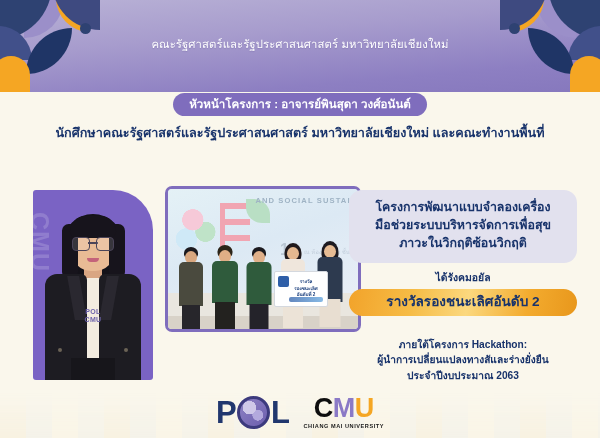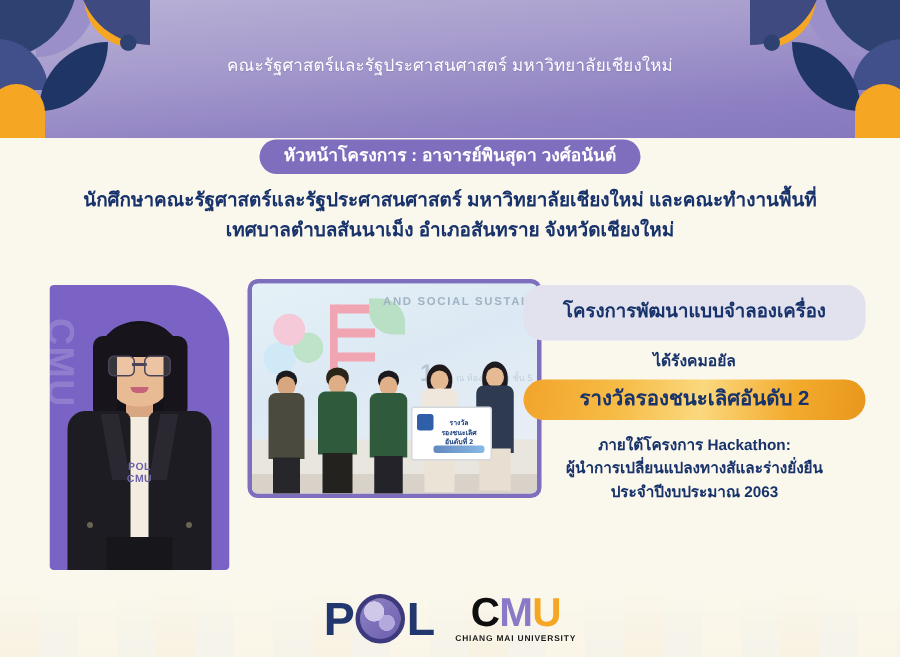--- a/index.html
+++ b/index.html
@@ -168,21 +168,21 @@
     color:#18336b;font-size:10.4px;font-weight:bold;margin-top:9px;line-height:1.2;
   }
   .award-badge{
     margin-top:5px;display:block;
     background:linear-gradient(100deg,#f2a32a 0%,#f6bc46 28%,#fbd87e 52%,#f3ab2e 78%,#e8971c 100%);
     border-radius:16px;padding:5px 10px 6px 10px;
   }
   .award-text{
     color:#18336b;font-size:13.6px;font-weight:bold;line-height:1.15;white-space:nowrap;text-align:center;
   }
-  .under-block{margin-top:10px;}
+  .under-block{margin-top:21px;}
   .under-line{
     color:#18336b;font-size:10.2px;font-weight:bold;line-height:1.5;white-space:nowrap;
   }
 
   
   .footer{
     position:absolute;left:0;bottom:0;width:600px;height:52px;z-index:5;
     display:flex;align-items:center;justify-content:center;gap:14px;
   }
   .logo-pol{position:relative;display:flex;align-items:center;
@@ -237,21 +237,20 @@
       <div class="faculty-line">คณะรัฐศาสตร์และรัฐประศาสนศาสตร์ มหาวิทยาลัยเชียงใหม่</div>
     </div>
   </div>
 
   <div class="pill-wrap">
     <span class="lead-pill">หัวหน้าโครงการ : อาจารย์พินสุดา วงศ์อนันต์</span>
   </div>
 
   <div class="sub-block">
     <div class="sub-line">นักศึกษาคณะรัฐศาสตร์และรัฐประศาสนศาสตร์ มหาวิทยาลัยเชียงใหม่ และคณะทำงานพื้นที่</div>
-    <div class="sub-line">เทศบาลตำบลสันนาเม็ง อำเภอสันทราย จังหวัดเชียงใหม่</div>
   </div>
 
   <div class="portrait">
     <div class="portrait-bg"></div>
     <div class="portrait-wm">CMU</div>
     <div class="p-figure">
       <div class="p-hair-back"></div>
       <div class="p-neck"></div>
       <div class="p-face"></div>
       <div class="p-hair-l"></div>
@@ -328,20 +327,22 @@
         <div>รองชนะเลิศ</div>
         <div>อันดับที่ 2</div>
       </div>
       <div class="cert-wave"></div>
     </div>
   </div>
 
   <div class="right-panel">
     <div class="proj-card">
       <div class="proj-line">โครงการพัฒนาแบบจำลองเครื่อง</div>
+      <div class="proj-line">มือช่วยระบบบริหารจัดการเพื่อสุข</div>
+      <div class="proj-line">ภาวะในวิกฤติซ้อนวิกฤติ</div>
     </div>
     <div class="award-intro">ได้รังคมอยัล</div>
     <div class="award-badge">
       <div class="award-text">รางวัลรองชนะเลิศอันดับ 2</div>
     </div>
     <div class="under-block">
       <div class="under-line">ภายใต้โครงการ Hackathon:</div>
       <div class="under-line">ผู้นำการเปลี่ยนแปลงทางสัและร่างยั่งยืน</div>
       <div class="under-line">ประจำปีงบประมาณ 2063</div>
     </div>

